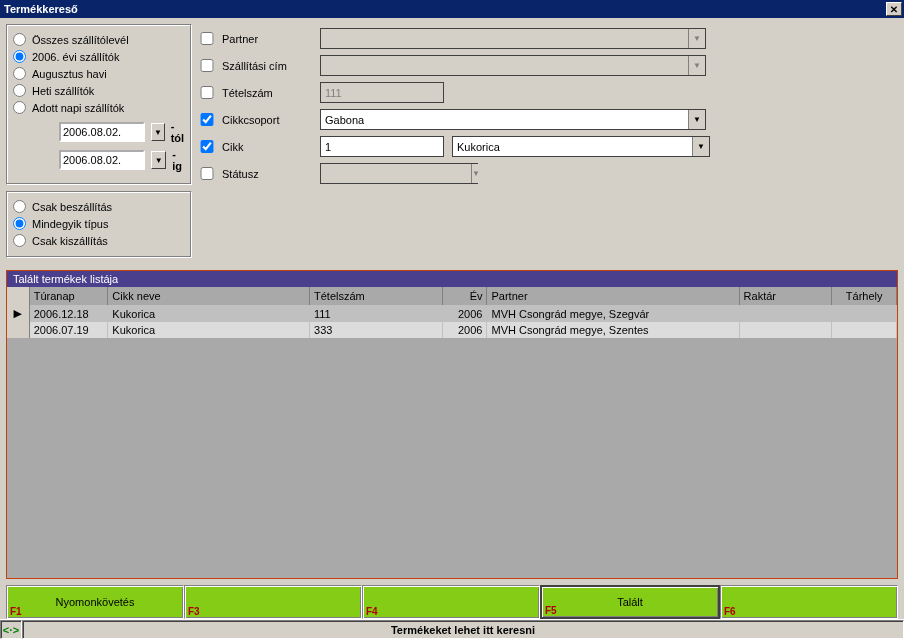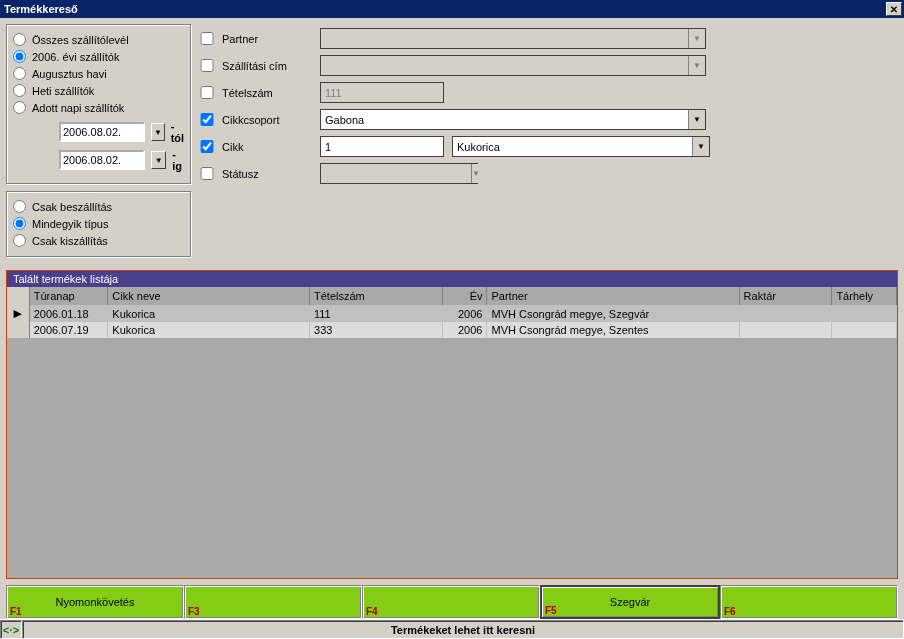--- a/index.html
+++ b/index.html
@@ -134,21 +134,21 @@
 }
 td {
   padding:2px 4px; font-size:11px;
   border-right:1px solid #c0c0c0;
 }
 .row-sel { background:#c0c0c0; }
 .row-alt { background:#dcdcdc; }
 .row-indicator { width:22px; text-align:center; background:#d4d0c8 !important; border-right:1px solid #808080;}
 .col-turanap{width:78px;} .col-cikknev{width:200px;} .col-tetel{width:132px;}
 .col-ev{width:44px; text-align:right;} .col-partner{width:250px;}
-.col-raktar{width:92px;} .col-tarhely{width:64px; text-align:left;}
+.col-raktar{width:92px;} .col-tarhely{width:64px; text-align:center;}
 
 .fnkeys {
   display:flex; height:34px; margin:0 6px;
 }
 .fnkey {
   flex:1; position:relative;
   border:1px solid #808080;
   border-right-color:#fff; border-bottom-color:#fff;
   box-shadow: inset 1px 1px 0 #fff, inset -1px -1px 0 #808080;
   background:#84cc16;
@@ -303,21 +303,21 @@
           <th class="col-tetel">Tételszám</th>
           <th class="col-ev">Év</th>
           <th class="col-partner">Partner</th>
           <th class="col-raktar">Raktár</th>
           <th class="col-tarhely">Tárhely</th>
         </tr>
       </thead>
       <tbody>
         <tr class="row-sel">
           <td class="row-indicator">▶</td>
-          <td>2006.01.18</td>
+          <td>2006.12.18</td>
           <td>Kukorica</td>
           <td>111</td>
           <td class="col-ev">2006</td>
           <td>MVH Csongrád megye, Szegvár</td>
           <td></td>
           <td></td>
         </tr>
         <tr class="row-alt">
           <td class="row-indicator"></td>
           <td>2006.07.19</td>
@@ -340,21 +340,21 @@
     </div>
   <div class="fnkey">
       <span></span>
       <span class="fn">F3</span>
     </div>
   <div class="fnkey">
       <span></span>
       <span class="fn">F4</span>
     </div>
   <div class="fnkey raised">
-      <span>Szegvár</span>
+      <span>Talált</span>
       <span class="fn">F5</span>
     </div>
   <div class="fnkey">
       <span></span>
       <span class="fn">F6</span>
     </div>
 </div>
 
 <div class="statusbar">
   <div class="status-cell resize">&lt;·&gt;</div>

